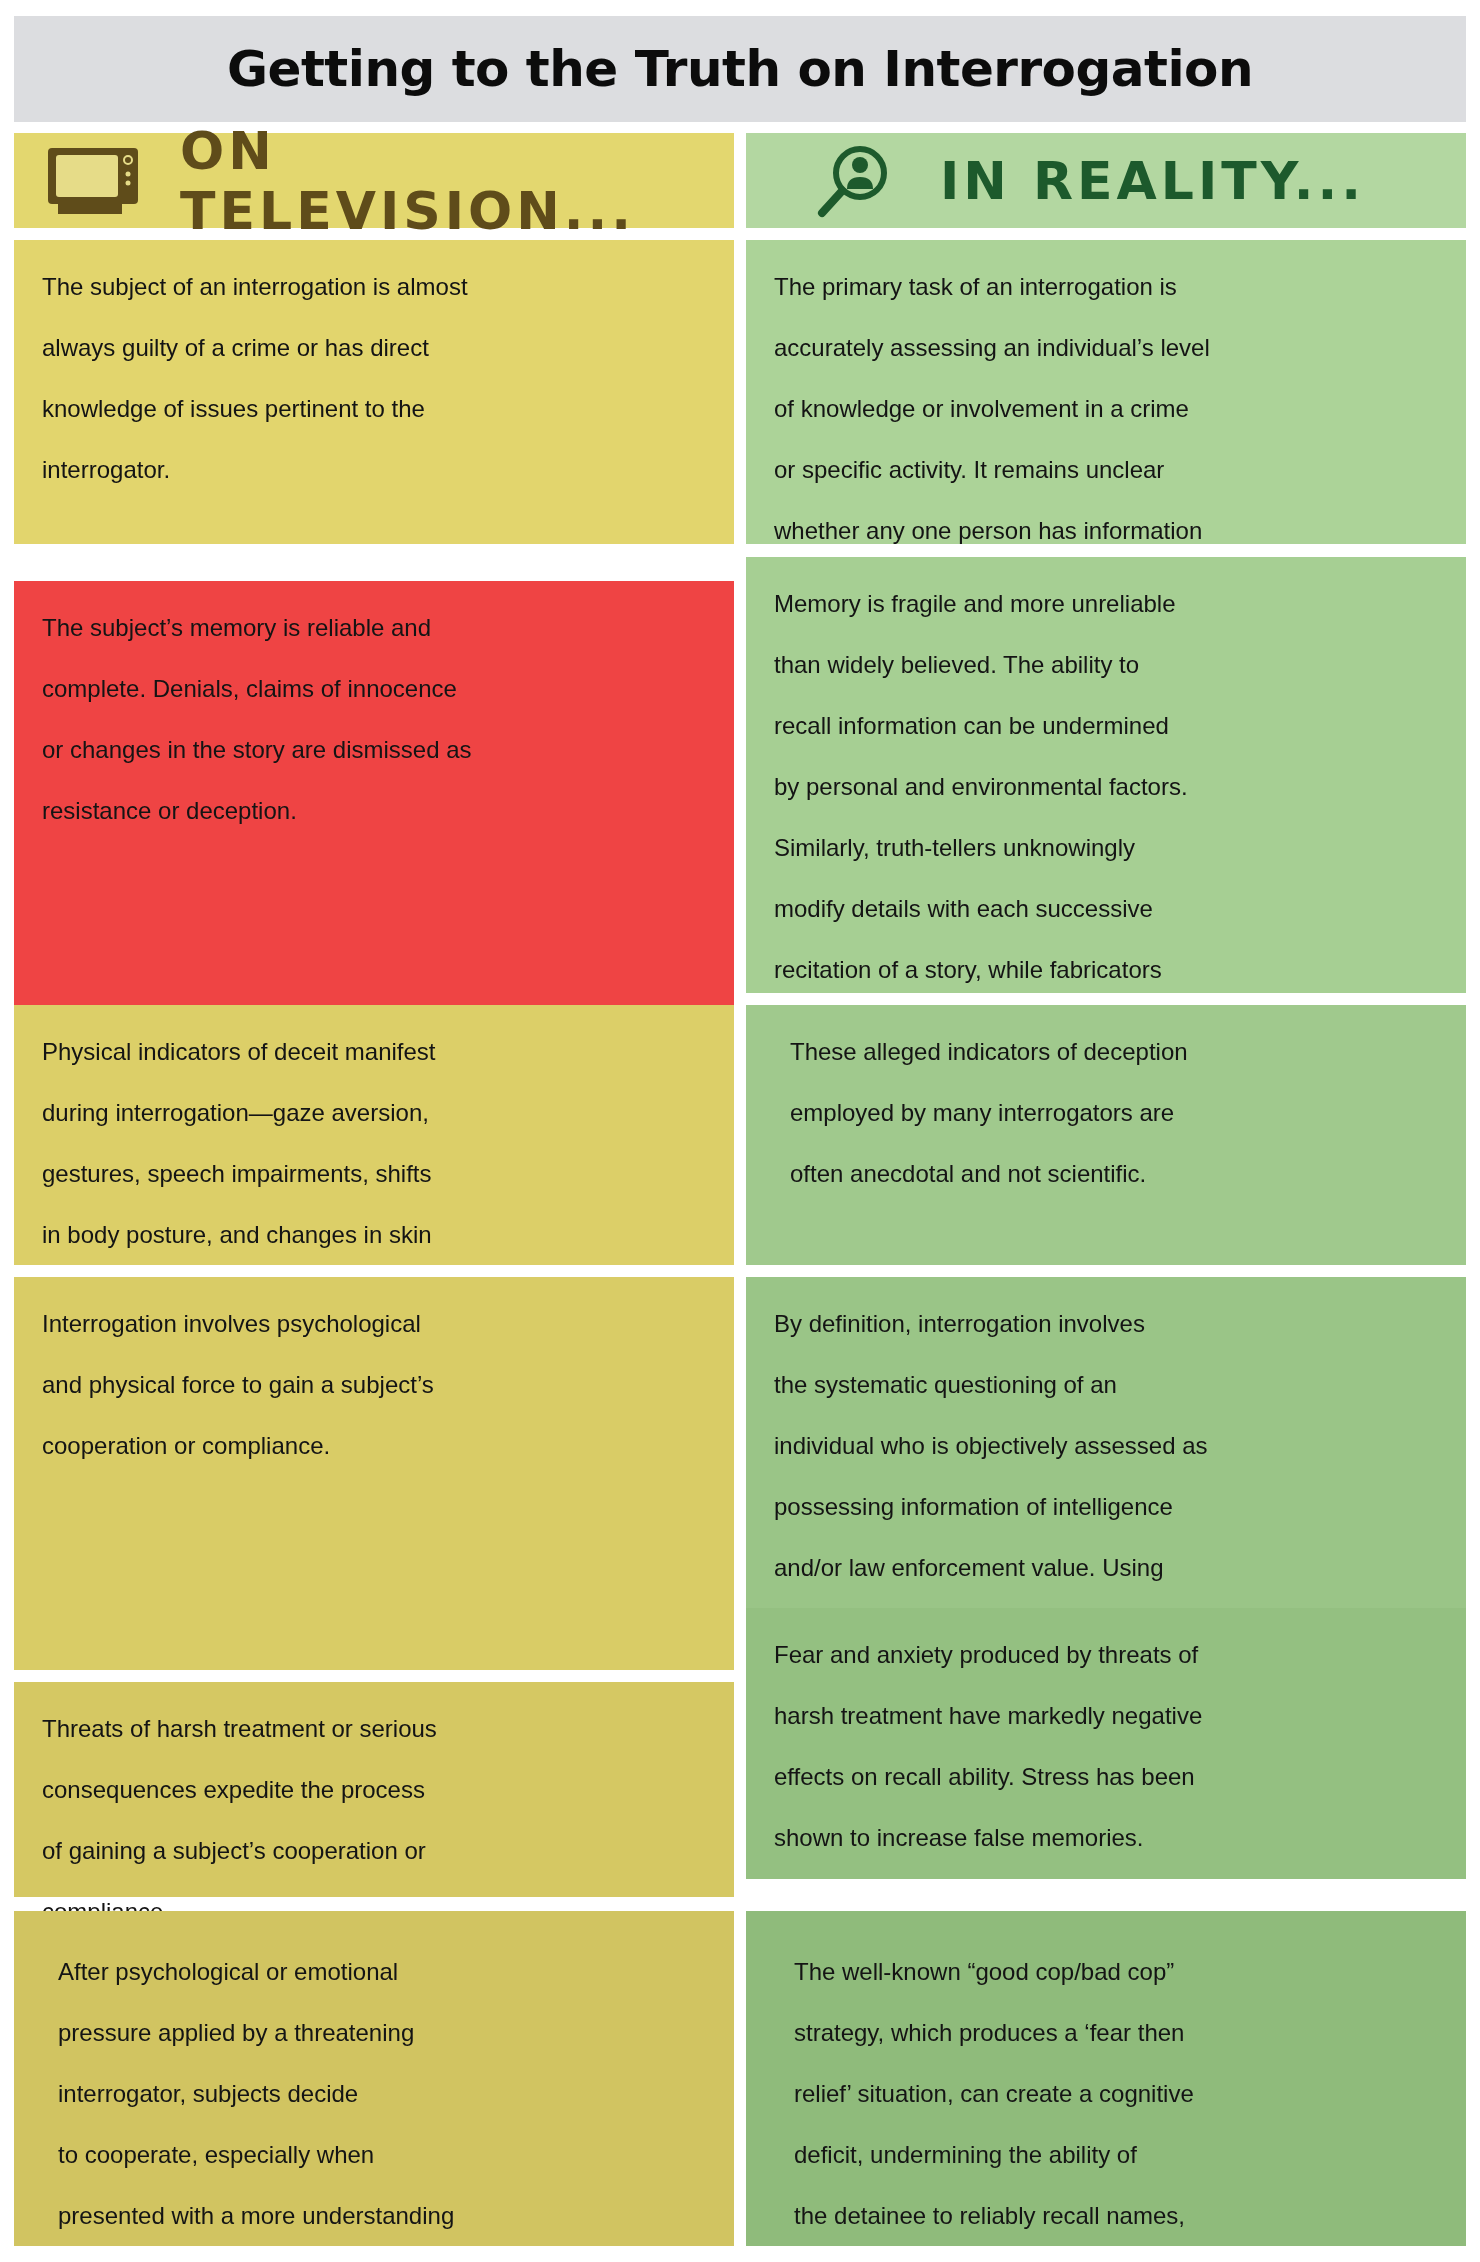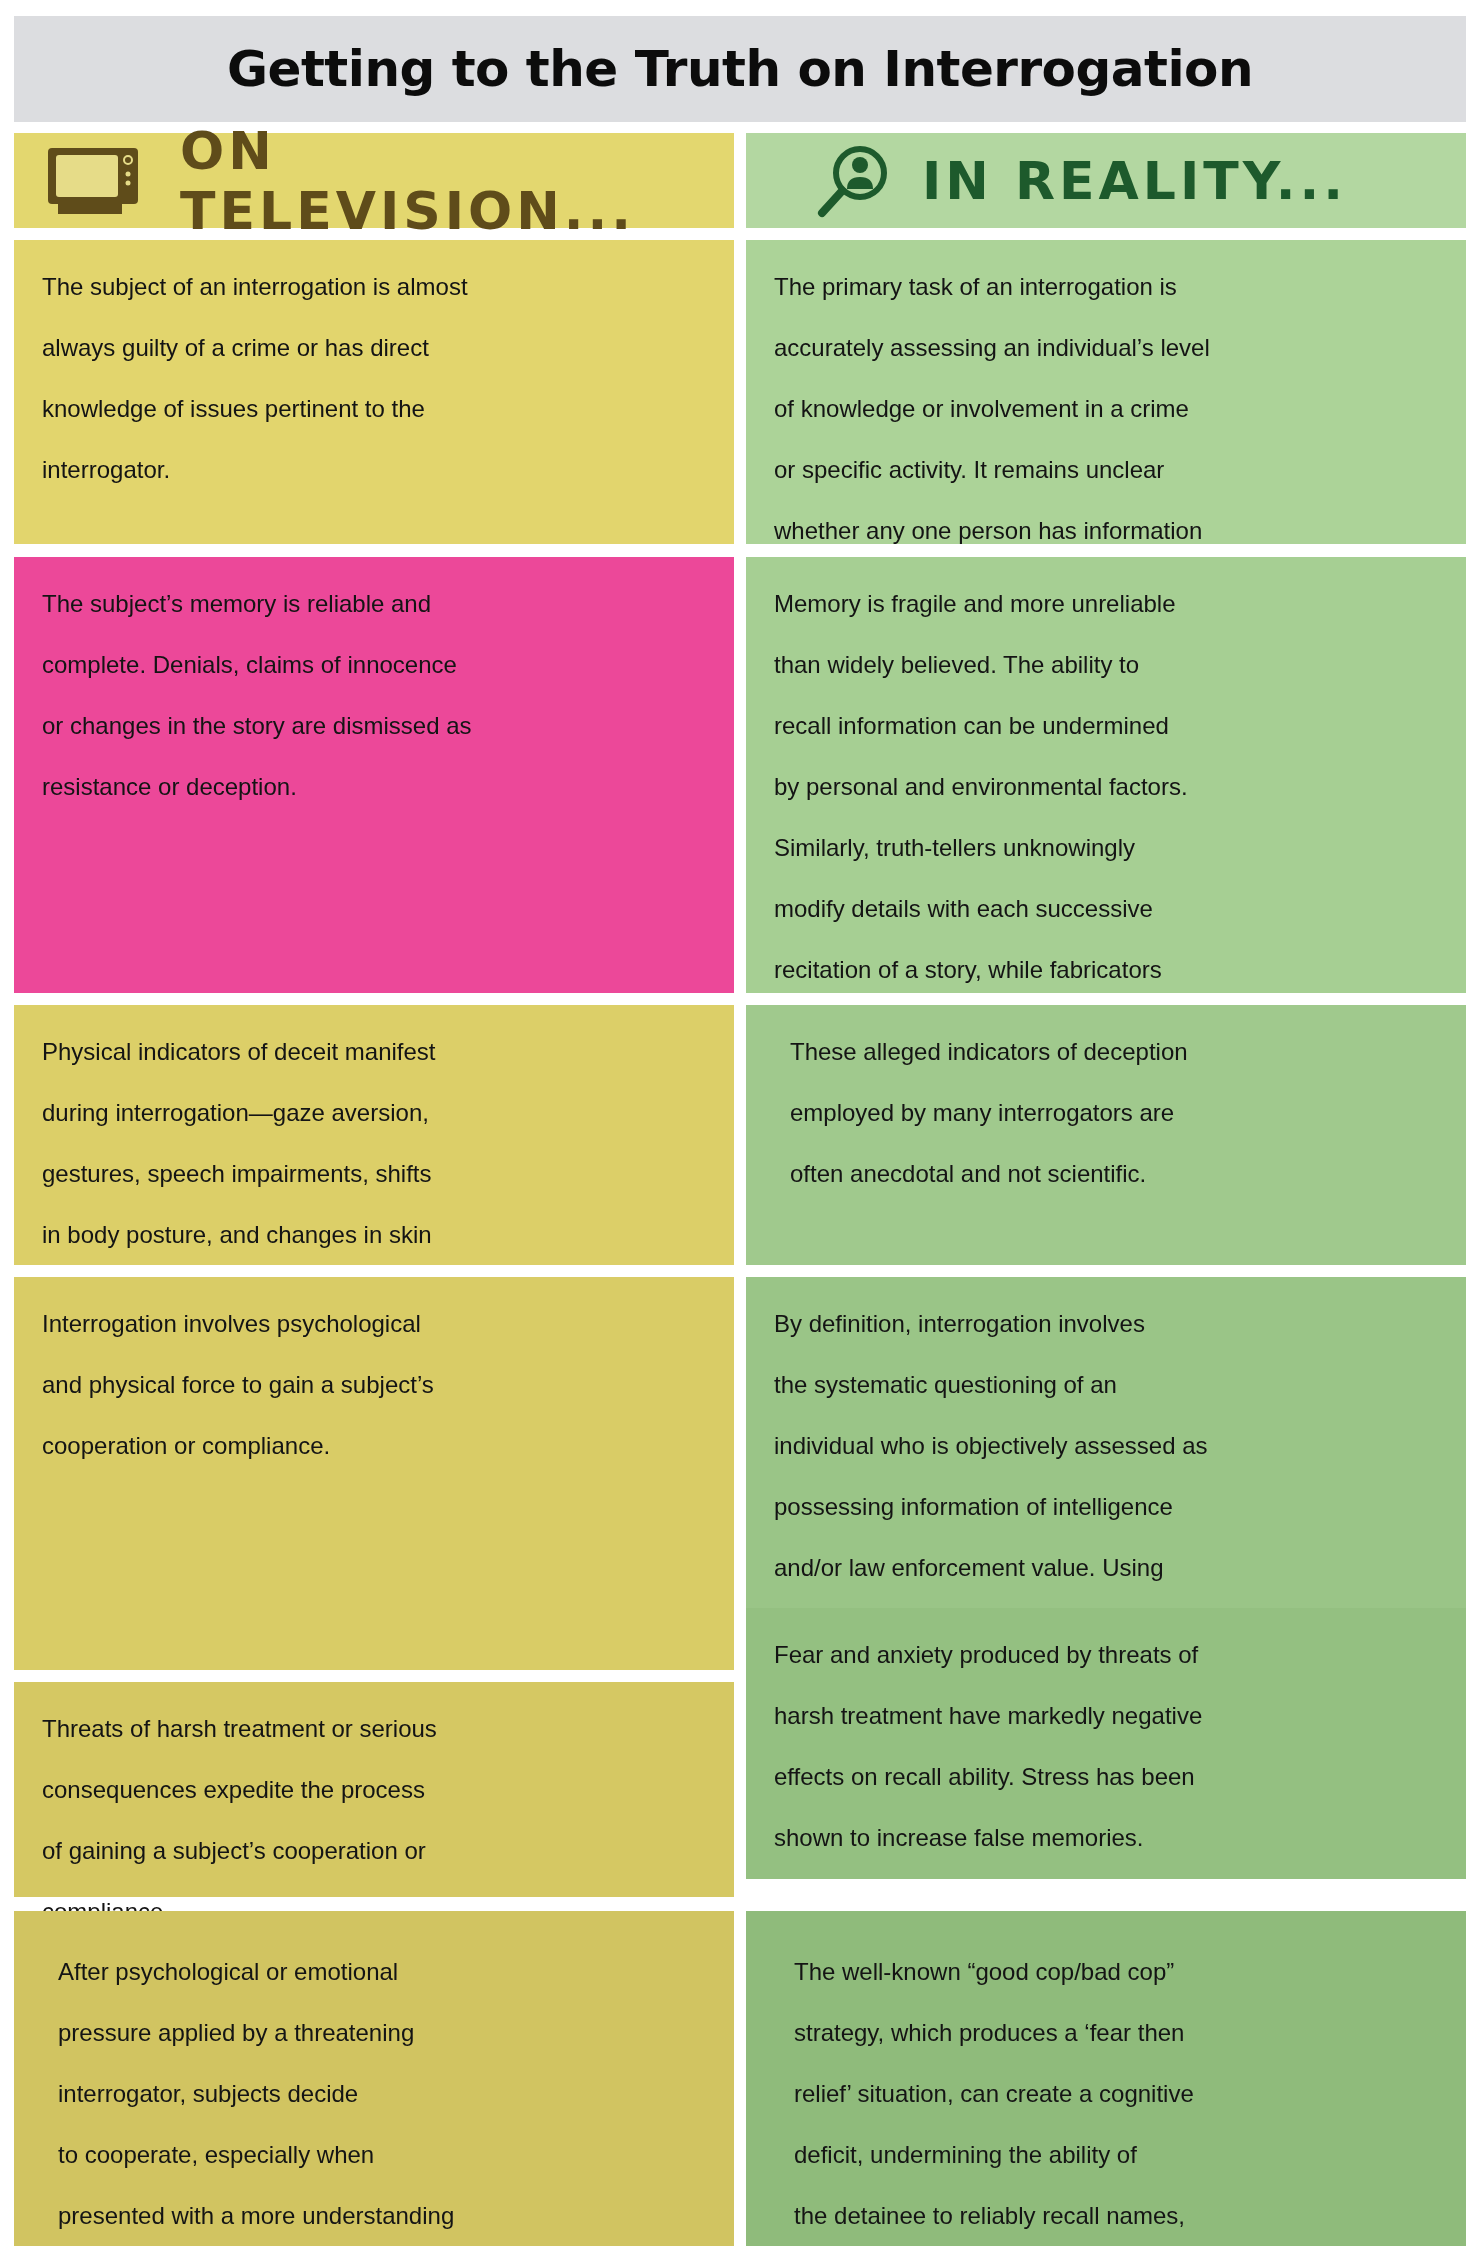--- a/index.html
+++ b/index.html
@@ -11,26 +11,26 @@
            letter-spacing: -0.5px; color: #0c0c0c; }
   .cell { position: absolute; box-sizing: border-box; gap: 18px; }
   .left { left: 14px; width: 720px; }
   .right { left: 746px; width: 720px; }
   .hdr-left { background: #e3d76f; }
   .hdr-right { background: #b3d7a1; }
   .hdr { display: flex; align-items: center; }
   .hdr-label { font-family: "DejaVu Sans", sans-serif; font-weight: bold; font-size: 52px;
                letter-spacing: 4px; }
   .hdr-left .hdr-label { color: #5f4c1a; margin-left: 22px; }
-  .hdr-right .hdr-label { color: #1d5a2c; margin-left: 14px; }
+  .hdr-right .hdr-label { color: #1d5a2c; margin-left: 32px; }
   .body-text { font-family: "Liberation Sans", sans-serif; font-size: 24px; line-height: 61px;
                padding: 16px 24px 0 28px; color: #141414; white-space: pre-line; }
   .indent { padding-left: 44px; padding-top: 30px; }
   .r1l { background: #e2d56d; } .r1r { background: #acd398; }
-  .r2l { background: #ec4899; } .r2r { background: #a6cf93; }
+  .r2l { background: #ef4444; margin-top: 24px; } .r2r { background: #a6cf93; }
   .r3l { background: #dccf68; } .r3r { background: #a0c98d; padding-left: 44px; }
   .r4l { background: #d9cc66; } .r4r { background: #9ac587; }
   .r5l { background: #d5c863; } .r5r { background: #94c081; }
   .r6l { background: #d1c461; } .r6r { background: #8fbb7b; }
 </style>
 </head>
 <body>
 
 <div class="title-band">
   <div class="title">Getting to the Truth on Interrogation</div>

